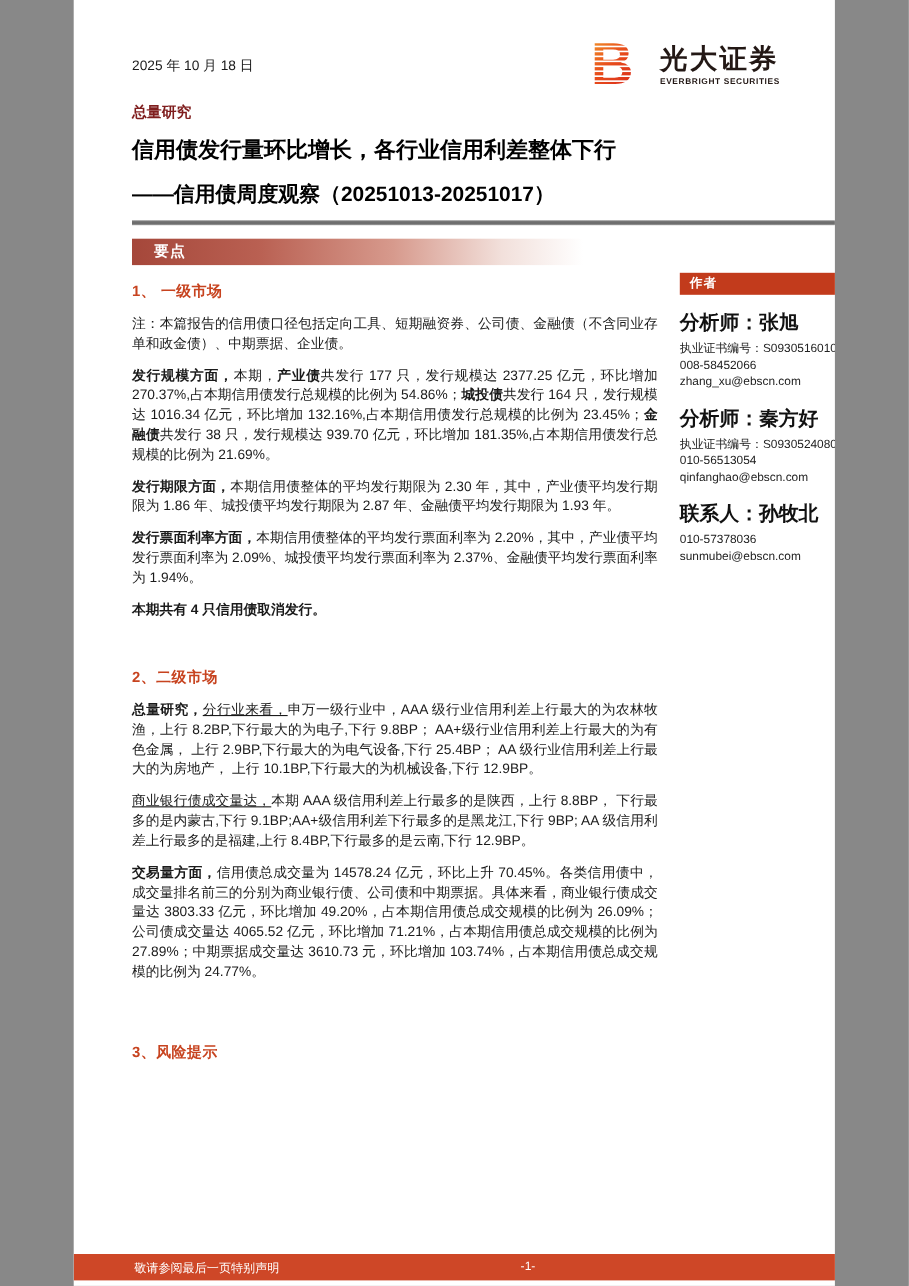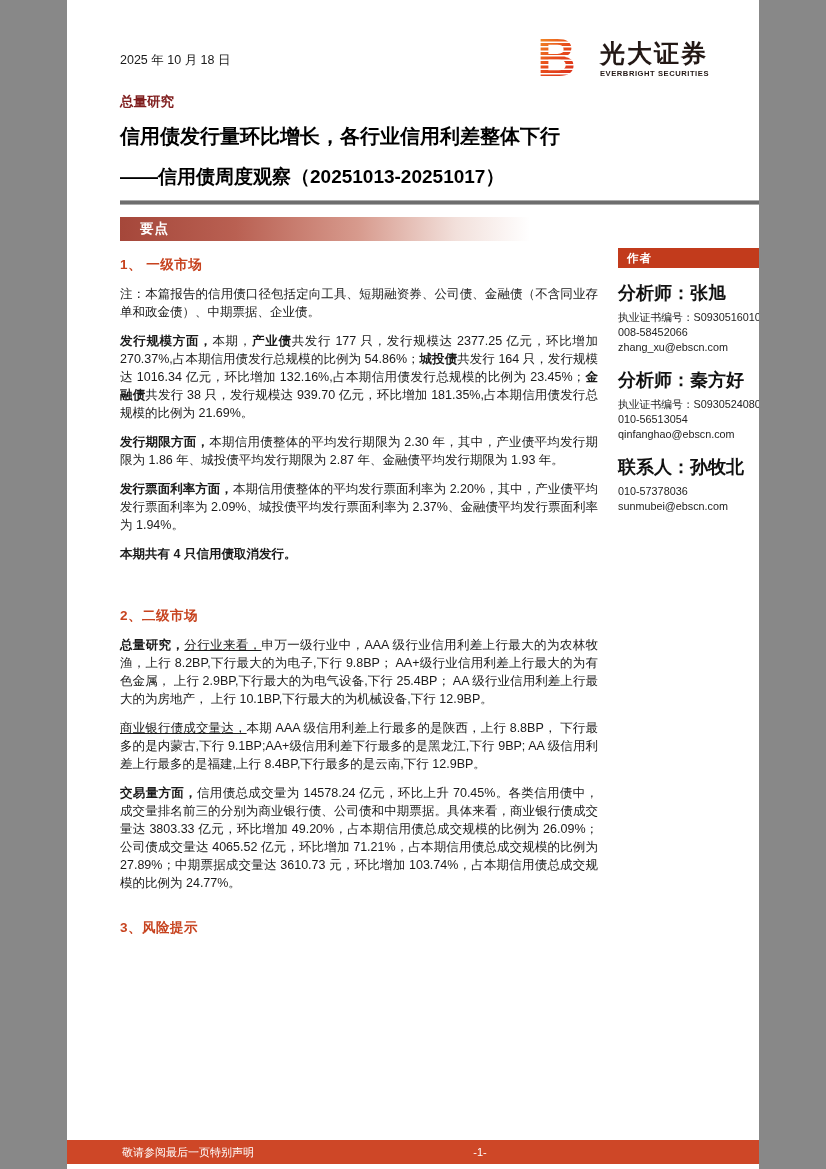--- a/index.html
+++ b/index.html
@@ -22,21 +22,21 @@
   
   .kp-banner {
     position:absolute; left:53px; top:217px; width:410px; height:24px;
     background:linear-gradient(90deg,#A5473A 0%,#B96052 28%,#D79A8D 58%,#F2E0DB 82%,#ffffff 100%);
     color:#fff; font-size:13.5px; font-weight:bold; line-height:24px; padding-left:20px; letter-spacing:1px;
   }
   
   .main-col { position:absolute; left:53px; top:256px; width:478px; }
   .main-col h3 { font-size:13.5px; font-weight:bold; color:#C7431F; margin-bottom:11px; letter-spacing:0.5px; }
   .sec-2 h3 { margin-top:44px; }
-  .sec-3 h3 { margin-top:27px; }
+  .sec-3 h3 { margin-top:56px; }
   .main-col p { font-size:12.5px; line-height:18px; text-align:justify; margin-bottom:11px; color:#1a1a1a; }
   .main-col span.b { font-weight:bold; }
   .main-col span.u { text-decoration:underline; }
   
   .sidebar { position:absolute; left:551px; top:248px; width:227px; }
   .author-banner { background:#C23B1C; color:#fff; font-size:11.5px; font-weight:bold;
     height:20px; line-height:20px; padding-left:9px; letter-spacing:1px; }
   .person { margin-top:13px; }
   .person-name { font-size:18px; font-weight:bold; color:#111; margin-bottom:5px; }
   .person-line { font-size:10.8px; color:#222; line-height:15px; }

